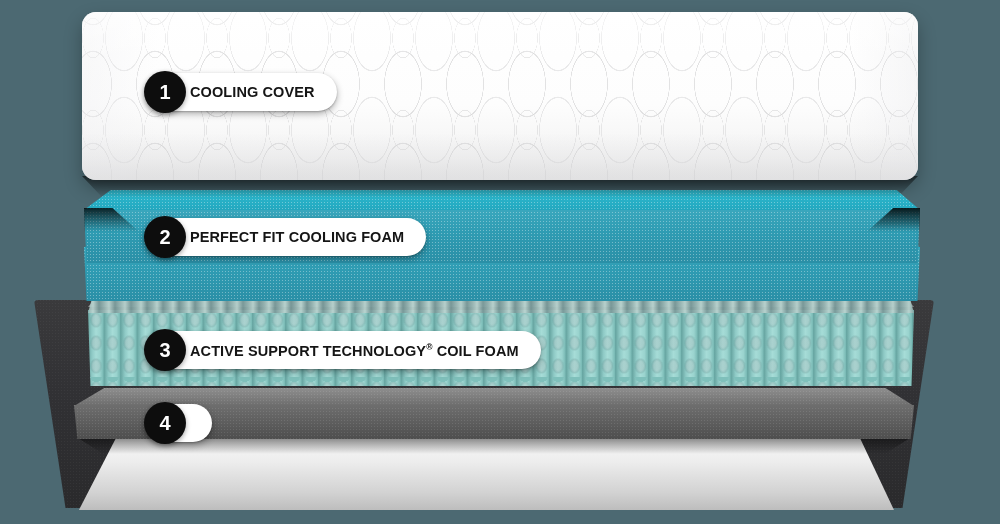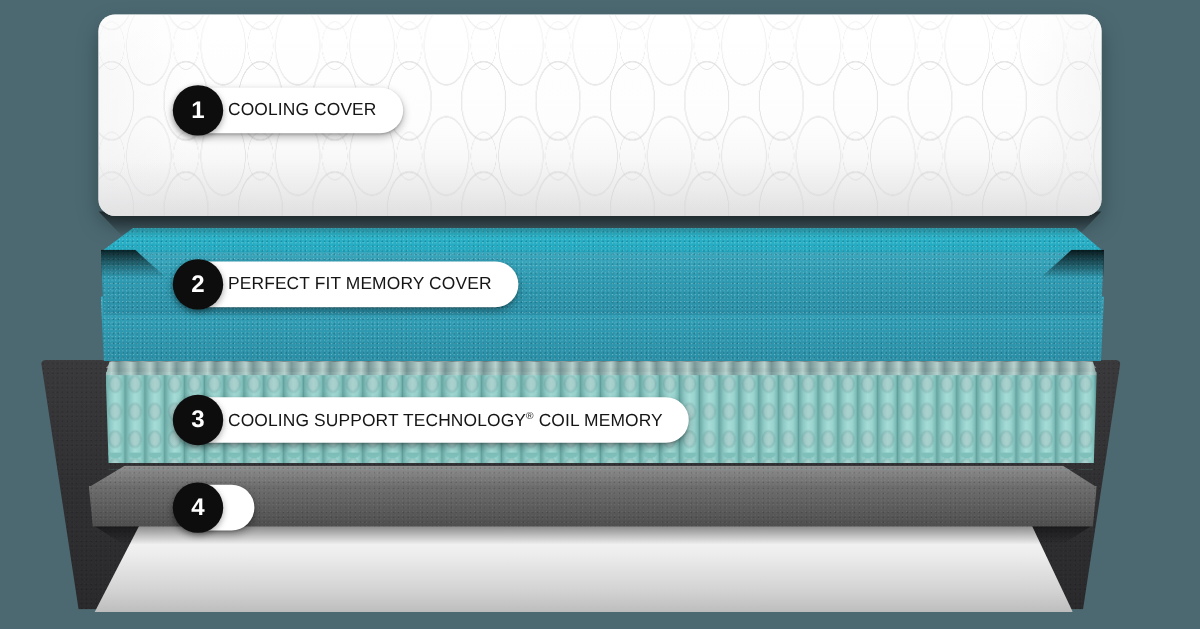--- a/index.html
+++ b/index.html
@@ -323,21 +323,21 @@
     color: #ffffff;
     display: flex;
     align-items: center;
     justify-content: center;
     font-size: 20px;
     font-weight: 700;
     box-shadow: 0 2px 5px rgba(0,0,0,.35);
   }
   .callout .ctext {
     font-size: 14.5px;
-    font-weight: 400;
+    font-weight: 700;
     letter-spacing: .1px;
     color: #151515;
   }
   .callout .ctext sup {
     font-size: 8.5px;
     vertical-align: super;
   }
 
   #callout-1 { left: 146px; top: 73px; }
   #callout-2 { left: 146px; top: 218px; }
@@ -389,25 +389,25 @@
     <div class="cover-sheen"></div>
   </div>
 
   <div class="callout" id="callout-1">
     <span class="badge">1</span>
     <span class="ctext">COOLING COVER</span>
   </div>
 
   <div class="callout" id="callout-2">
     <span class="badge">2</span>
-    <span class="ctext">PERFECT FIT MEMORY COVER</span>
+    <span class="ctext">PERFECT FIT COOLING FOAM</span>
   </div>
 
   <div class="callout" id="callout-3">
     <span class="badge">3</span>
-    <span class="ctext"><span>COOLING SUPPORT TECHNOLOGY</span><sup>®</sup><span> COIL MEMORY</span></span>
+    <span class="ctext"><span>ACTIVE SUPPORT TECHNOLOGY</span><sup>®</sup><span> COIL FOAM</span></span>
   </div>
 
   <div class="callout" id="callout-4">
     <span class="badge">4</span>
   </div>
 
 </div>
 
 </body></html>

